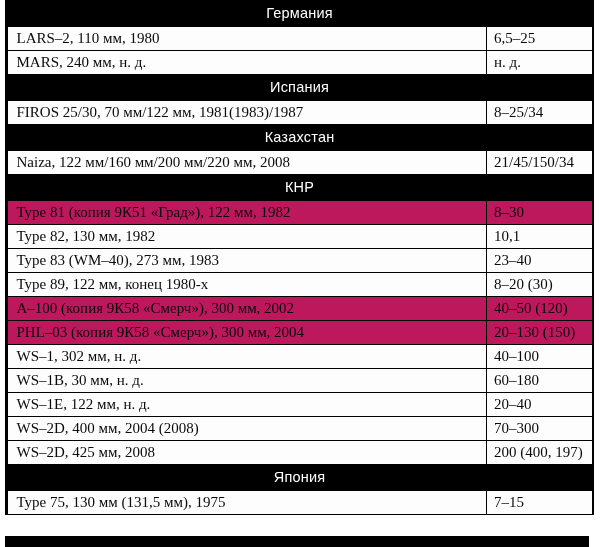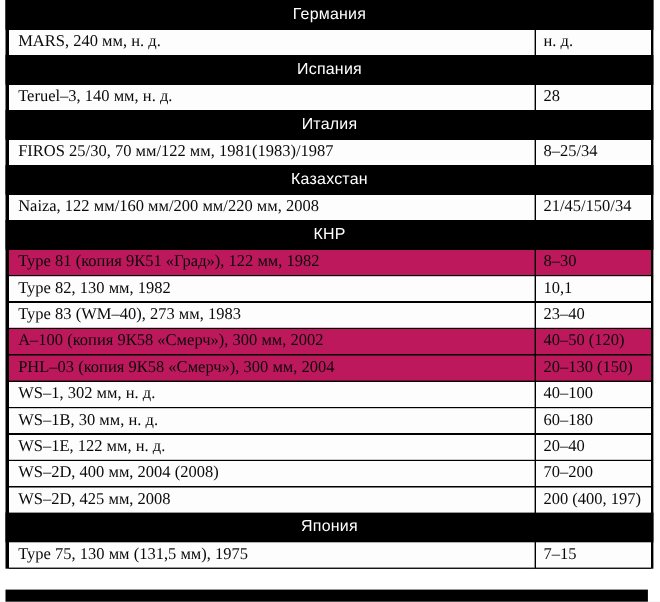--- a/index.html
+++ b/index.html
@@ -95,32 +95,29 @@
   <table class="mlrs-table" id="mlrs-table">
     <colgroup>
       <col class="col-name">
       <col class="col-value">
     </colgroup>
     <tbody id="table-body">
         <tr class="section-row">
           <td colspan="2">Германия</td>
         </tr>
         <tr class="data-row">
+          <td class="col-name-cell">LARS–2, 110 мм, 1980</td>
+          <td class="col-value-cell">6,5–25</td>
+        </tr>
+        <tr class="data-row">
           <td class="col-name-cell">MARS, 240 мм, н. д.</td>
           <td class="col-value-cell">н. д.</td>
         </tr>
         <tr class="section-row">
           <td colspan="2">Испания</td>
-        </tr>
-        <tr class="data-row">
-          <td class="col-name-cell">Teruel–3, 140 мм, н. д.</td>
-          <td class="col-value-cell">28</td>
-        </tr>
-        <tr class="section-row">
-          <td colspan="2">Италия</td>
         </tr>
         <tr class="data-row">
           <td class="col-name-cell">FIROS 25/30, 70 мм/122 мм, 1981(1983)/1987</td>
           <td class="col-value-cell">8–25/34</td>
         </tr>
         <tr class="section-row">
           <td colspan="2">Казахстан</td>
         </tr>
         <tr class="data-row">
           <td class="col-name-cell">Naiza, 122 мм/160 мм/200 мм/220 мм, 2008</td>
@@ -134,20 +131,24 @@
           <td class="col-value-cell">8–30</td>
         </tr>
         <tr class="data-row">
           <td class="col-name-cell">Type 82, 130 мм, 1982</td>
           <td class="col-value-cell">10,1</td>
         </tr>
         <tr class="data-row">
           <td class="col-name-cell">Type 83 (WM–40), 273 мм, 1983</td>
           <td class="col-value-cell">23–40</td>
         </tr>
+        <tr class="data-row">
+          <td class="col-name-cell">Type 89, 122 мм, конец 1980-х</td>
+          <td class="col-value-cell">8–20 (30)</td>
+        </tr>
         <tr class="data-row highlight">
           <td class="col-name-cell">A–100 (копия 9К58 «Смерч»), 300 мм, 2002</td>
           <td class="col-value-cell">40–50 (120)</td>
         </tr>
         <tr class="data-row highlight">
           <td class="col-name-cell">PHL–03 (копия 9К58 «Смерч»), 300 мм, 2004</td>
           <td class="col-value-cell">20–130 (150)</td>
         </tr>
         <tr class="data-row">
           <td class="col-name-cell">WS–1, 302 мм, н. д.</td>
@@ -156,21 +157,21 @@
         <tr class="data-row">
           <td class="col-name-cell">WS–1B, 30 мм, н. д.</td>
           <td class="col-value-cell">60–180</td>
         </tr>
         <tr class="data-row">
           <td class="col-name-cell">WS–1E, 122 мм, н. д.</td>
           <td class="col-value-cell">20–40</td>
         </tr>
         <tr class="data-row">
           <td class="col-name-cell">WS–2D, 400 мм, 2004 (2008)</td>
-          <td class="col-value-cell">70–200</td>
+          <td class="col-value-cell">70–300</td>
         </tr>
         <tr class="data-row">
           <td class="col-name-cell">WS–2D, 425 мм, 2008</td>
           <td class="col-value-cell">200 (400, 197)</td>
         </tr>
         <tr class="section-row">
           <td colspan="2">Япония</td>
         </tr>
         <tr class="data-row">
           <td class="col-name-cell">Type 75, 130 мм (131,5 мм), 1975</td>

